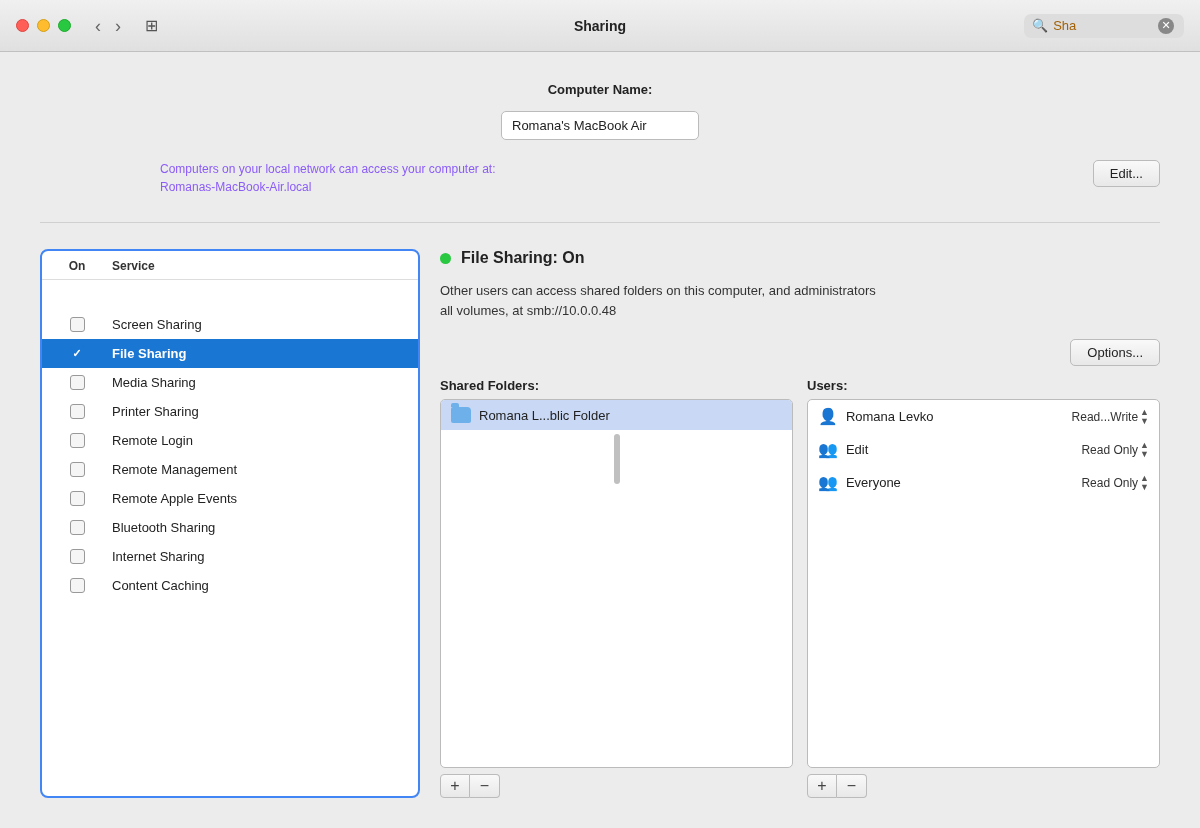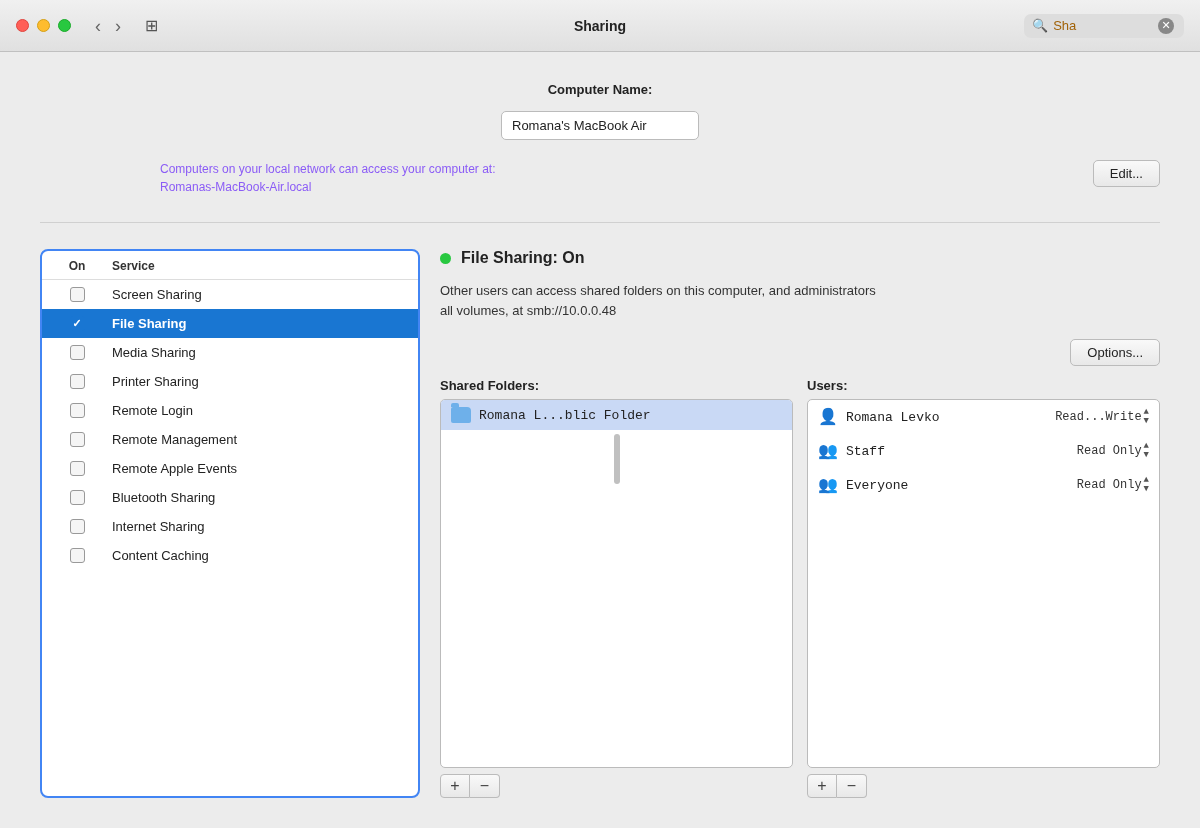--- a/index.html
+++ b/index.html
@@ -192,20 +192,21 @@
       color: #333;
     }
     .services-header-service {
       font-size: 12px;
       font-weight: 600;
       color: #333;
     }
     .services-list {
       flex: 1;
       overflow-y: auto;
+      margin-top: 30px;
     }
     .service-item {
       display: flex;
       align-items: center;
       padding: 7px 0;
       cursor: pointer;
     }
     .service-item.selected {
       background: #1976d2;
     }
@@ -309,21 +310,20 @@
       font-weight: 600;
       color: #222;
     }
     .list-box {
       flex: 1;
       background: #fff;
       border: 1px solid #bbb;
       border-radius: 5px;
       overflow-y: auto;
       min-height: 200px;
-      font-family: Liberation Mono, monospace;
     }
     .list-item {
       display: flex;
       align-items: center;
       padding: 7px 10px;
       gap: 8px;
       font-size: 13px;
       color: #222;
       cursor: pointer;
     }
@@ -585,21 +585,21 @@
                 <div class="stepper-arrows">
                   <span>▲</span>
                   <span>▼</span>
                 </div>
               </div>
             </div>
 
             <div class="list-item" style="justify-content: space-between;">
               <div class="user-info">
                 <span class="user-icon">👥</span>
-                <span>Staff</span>
+                <span>Edit</span>
               </div>
               <div class="user-permission">
                 <span>Read Only</span>
                 <div class="stepper-arrows">
                   <span>▲</span>
                   <span>▼</span>
                 </div>
               </div>
             </div>
 

